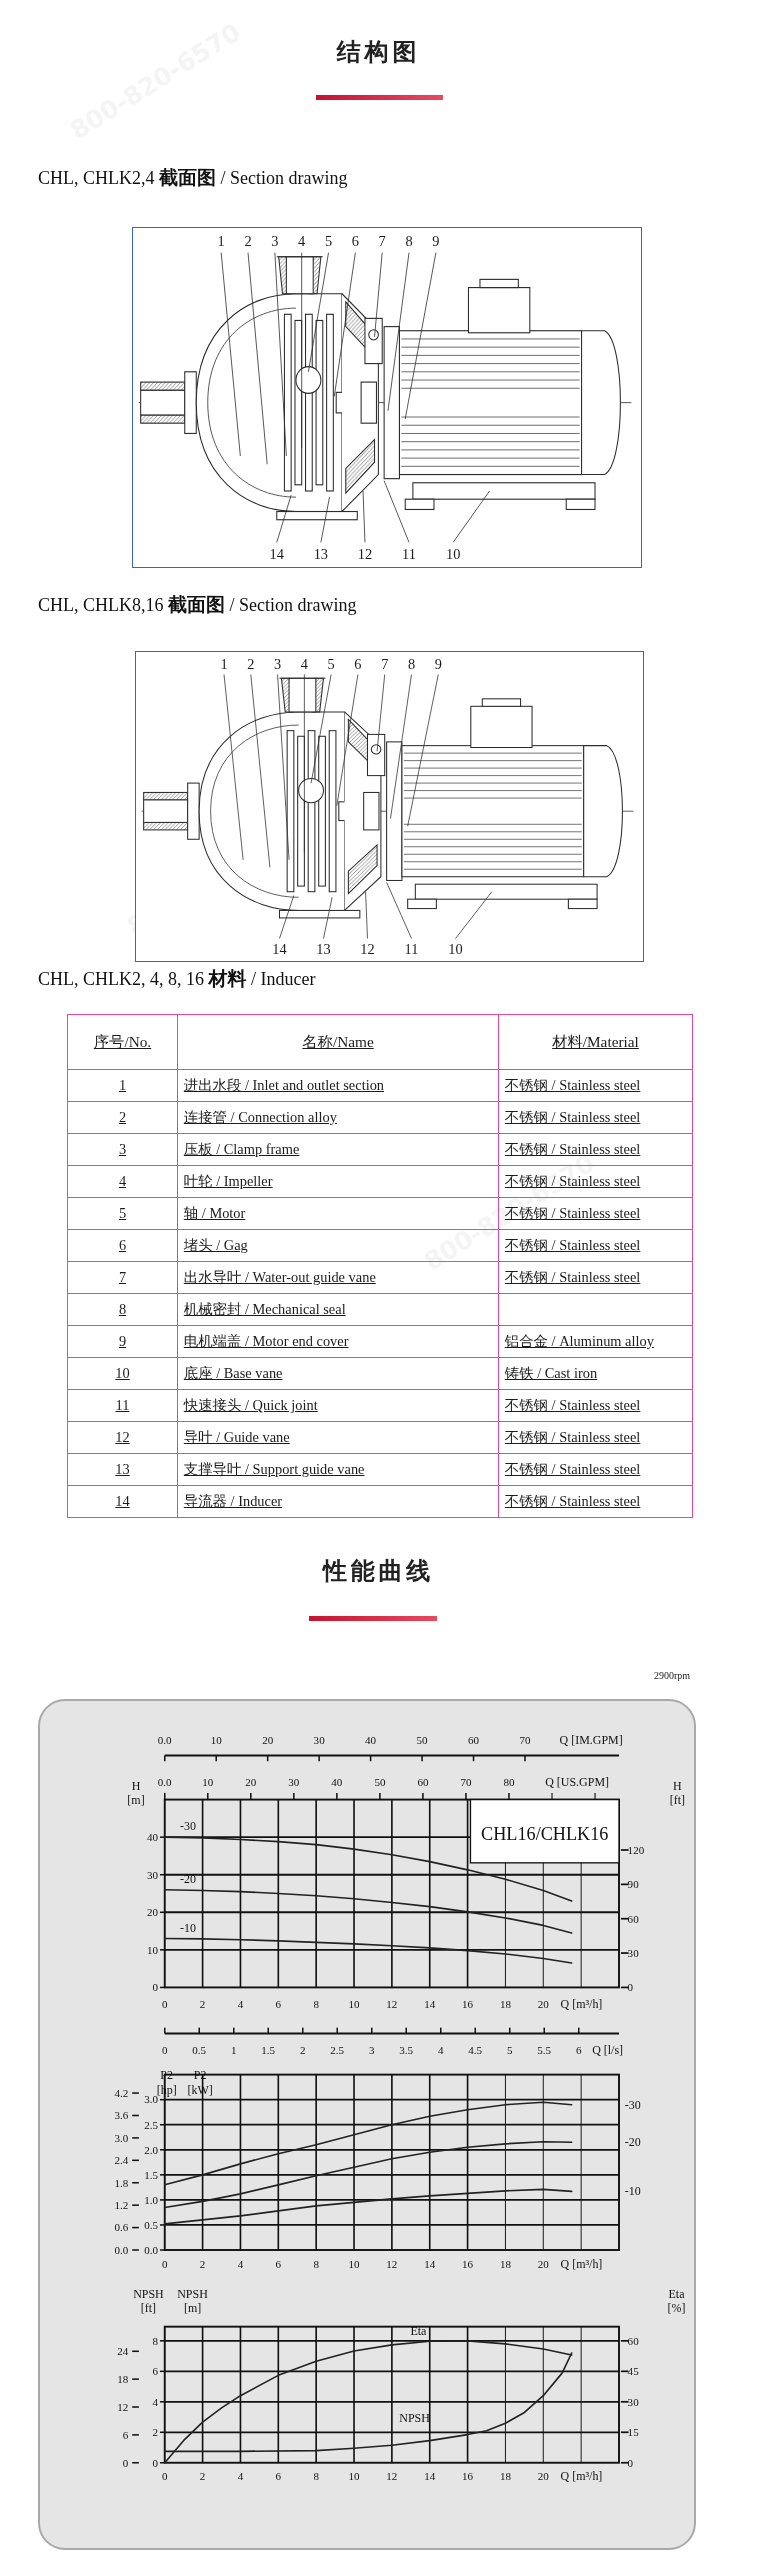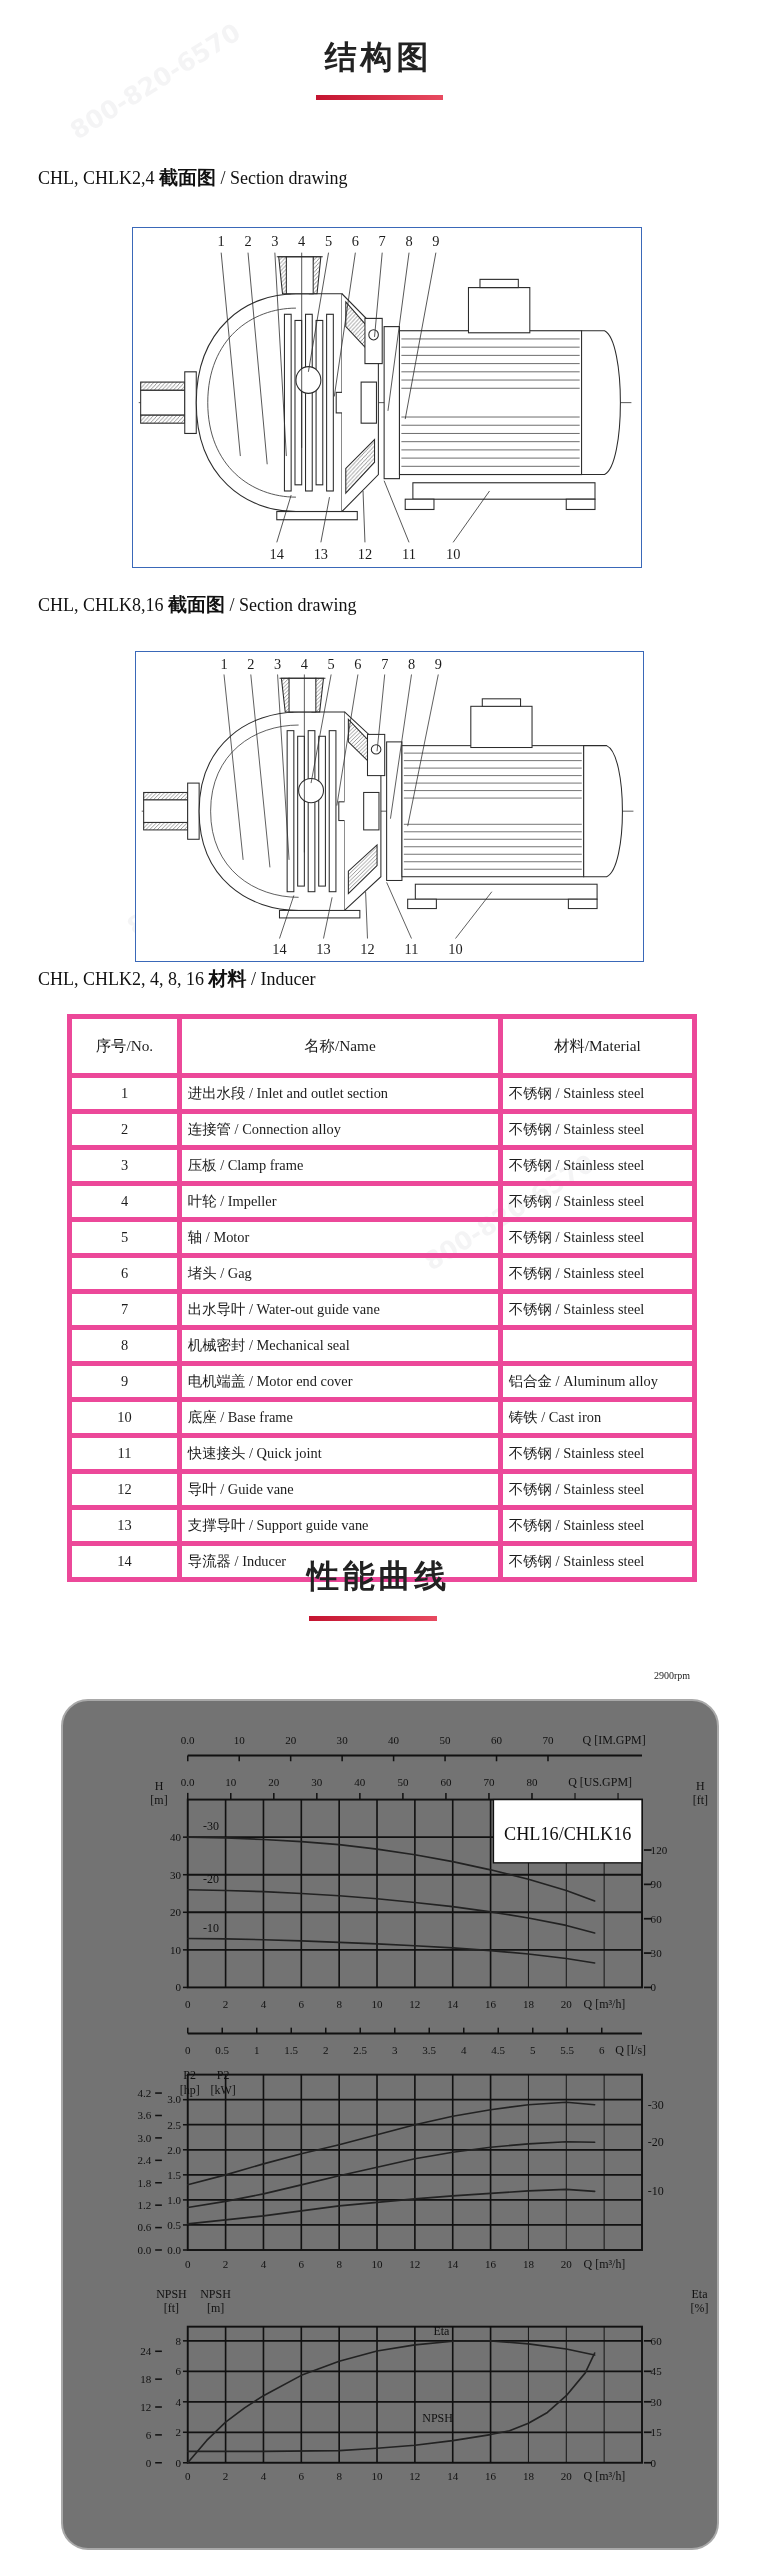--- a/index.html
+++ b/index.html
@@ -1,36 +1,36 @@
 <!DOCTYPE html>
 <html><head>
 <meta charset="utf-8">
 <style>
   html,body{margin:0;padding:0;background:#fff;}
   #canvas{position:relative;width:757px;height:2576px;background:#fff;overflow:hidden;
           font-family:"Liberation Serif",serif;color:#1c1c1c;}
   .wm{position:absolute;color:rgba(100,100,110,.07);font-family:"DejaVu Sans",sans-serif;
       font-weight:bold;transform:rotate(-32deg);white-space:nowrap;pointer-events:none;}
   .big-title{position:absolute;width:100%;text-align:center;font-family:"DejaVu Sans",sans-serif;
-      font-weight:800;font-size:32px;letter-spacing:3.8px;color:#222;margin:0;}
+      font-weight:800;font-size:24px;letter-spacing:3.8px;color:#222;margin:0;}
   .redline{position:absolute;height:4.8px;background:linear-gradient(90deg,#c41430,#e84a60);}
   .sec-heading{position:absolute;left:38px;font-size:18px;margin:0;color:#111;}
   .sec-heading b{font-family:"DejaVu Sans",sans-serif;font-weight:700;font-size:19px;}
   .drawing-box{position:absolute;border:1.9px solid #3a68b8;background:#fff;}
   .drawing-box svg{position:absolute;left:0;top:0;width:100%;height:100%;}
   table.mat{position:absolute;left:67px;top:1014px;width:625px;border-collapse:collapse;
       border:1.9px solid #111;table-layout:fixed;font-size:14.4px;}
-  table.mat th,table.mat td{border:5px solid #ec4899;padding:0 5.8px;}
+  table.mat th,table.mat td{border:1px solid #ec4899;padding:0 5.8px;text-decoration:underline;}
   table.mat th{height:54px;font-weight:normal;font-size:15.3px;text-align:center;}
   table.mat td{height:31px;}
   td.c-no{text-align:center;}
   td.c-name,td.c-mat{text-align:left;padding-left:23px;}
   .rpm{position:absolute;left:537px;top:1670px;width:153px;text-align:right;font-size:10px;}
-  .panel{position:absolute;left:61px;top:1699px;width:658px;height:851px;
-      border:2.9px solid #a9a9a9;border-radius:27px;background:#737373;box-sizing:border-box;}
+  .panel{position:absolute;left:38px;top:1699px;width:658px;height:851px;
+      border:2.9px solid #a9a9a9;border-radius:27px;background:#e5e5e5;box-sizing:border-box;}
   .panel svg{position:absolute;left:-2.9px;top:-2.9px;}
 </style>
 </head>
 <body>
 
 <div id="canvas">
 
   <div class="wm" style="left:58px;top:67px;font-size:25px">800-820-6570</div>
   <div class="wm" style="left:412px;top:316px;font-size:25px">800-820-6570</div>
   <div class="wm" style="left:115px;top:863px;font-size:25px">800-820-6570</div>
@@ -279,21 +279,21 @@
           <td class="c-name">机械密封 / Mechanical seal</td>
           <td class="c-mat"></td>
         </tr>
         <tr>
           <td class="c-no">9</td>
           <td class="c-name">电机端盖 / Motor end cover</td>
           <td class="c-mat">铝合金 / Aluminum alloy</td>
         </tr>
         <tr>
           <td class="c-no">10</td>
-          <td class="c-name">底座 / Base frame</td>
+          <td class="c-name">底座 / Base vane</td>
           <td class="c-mat">铸铁 / Cast iron</td>
         </tr>
         <tr>
           <td class="c-no">11</td>
           <td class="c-name">快速接头 / Quick joint</td>
           <td class="c-mat">不锈钢 / Stainless steel</td>
         </tr>
         <tr>
           <td class="c-no">12</td>
           <td class="c-name">导叶 / Guide vane</td>

